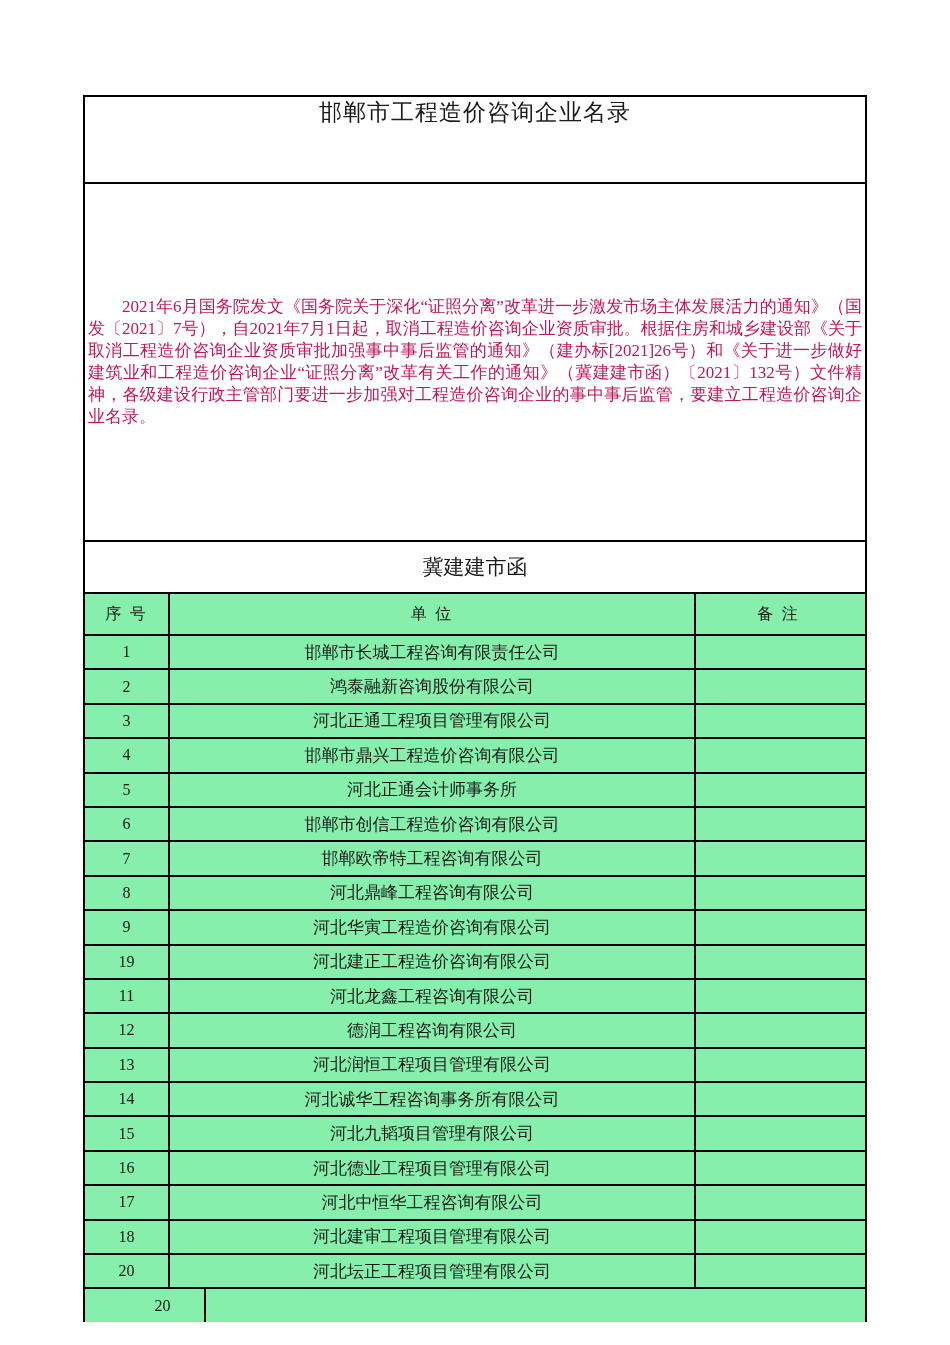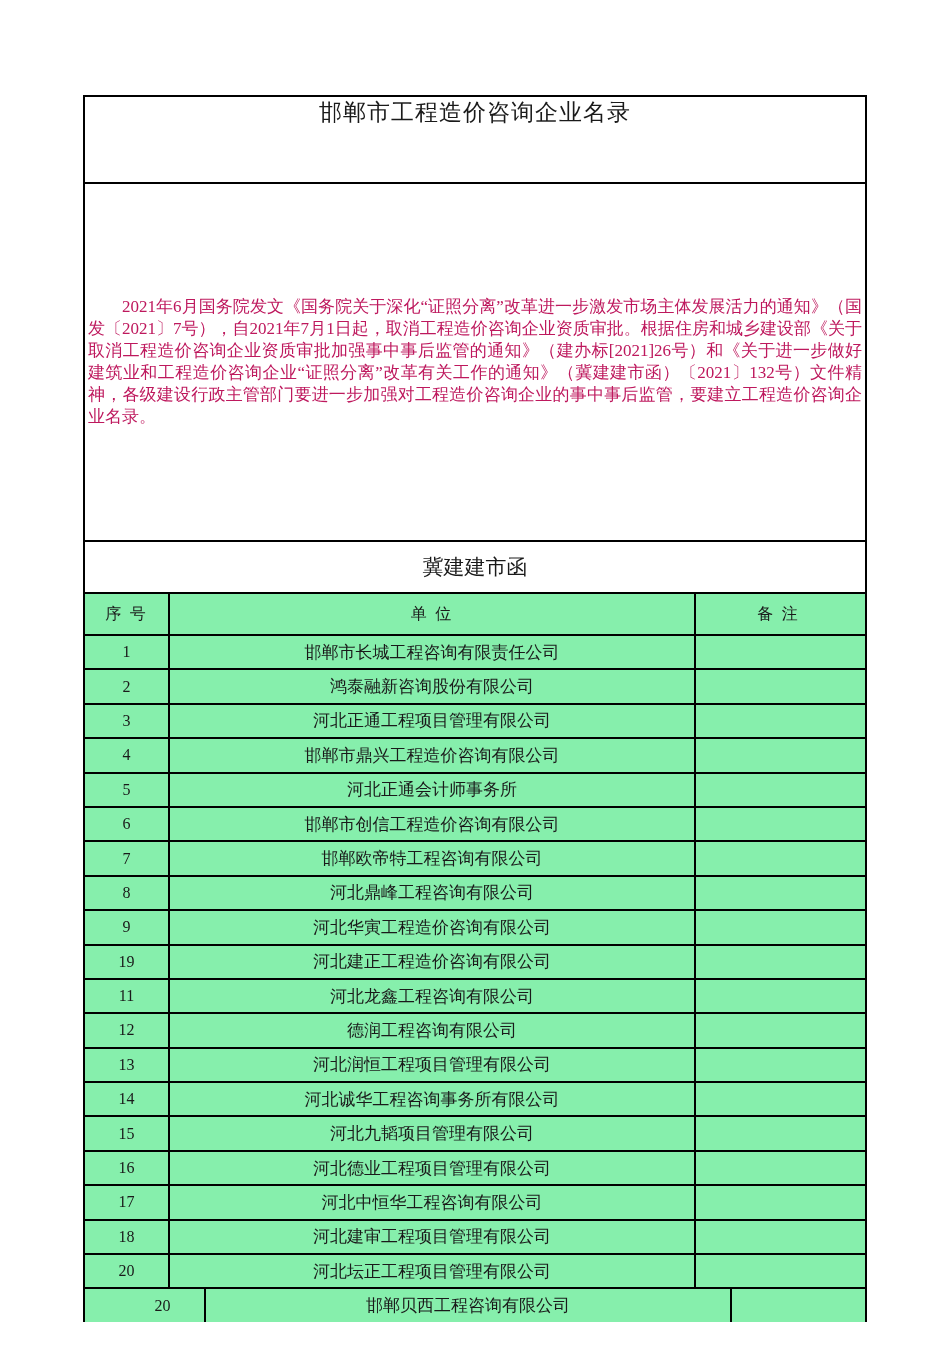--- a/index.html
+++ b/index.html
@@ -225,19 +225,18 @@
     <div class="cell-unit">河北建审工程项目管理有限公司</div>
     <div class="cell-note"></div>
   </div>
         <div class="trow drow">
     <div class="cell-seq">20</div>
     <div class="cell-unit">河北坛正工程项目管理有限公司</div>
     <div class="cell-note"></div>
   </div>
         <div class="trow drow">
     <div class="cell-seq">20</div>
-    <div class="cell-unit">邯郸贝西工程咨询有限公司</div>
     <div class="cell-note"></div>
   </div>
       </div>
   </div>
 
 </div>
 
 </body></html>

